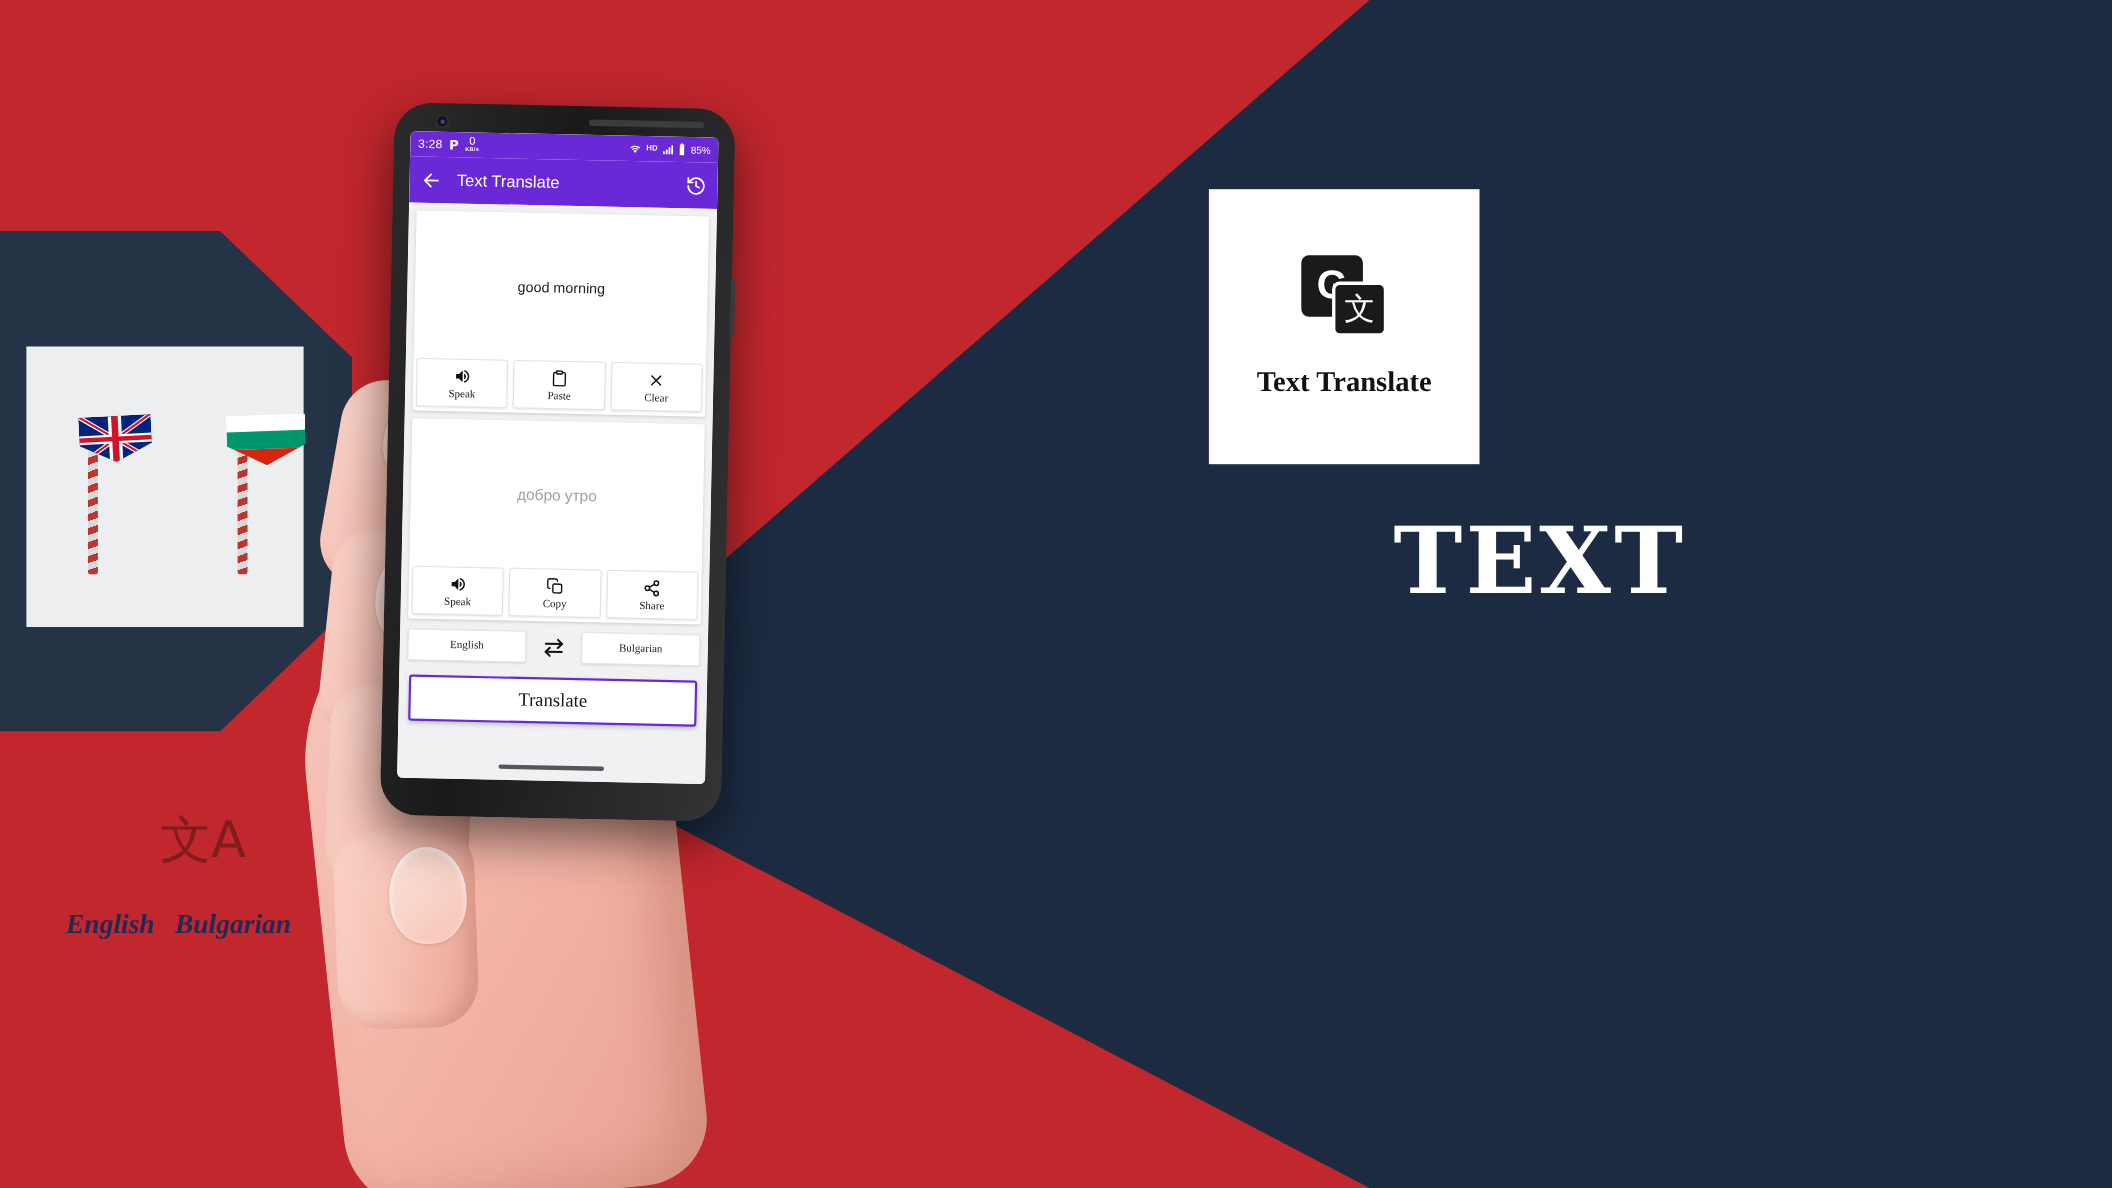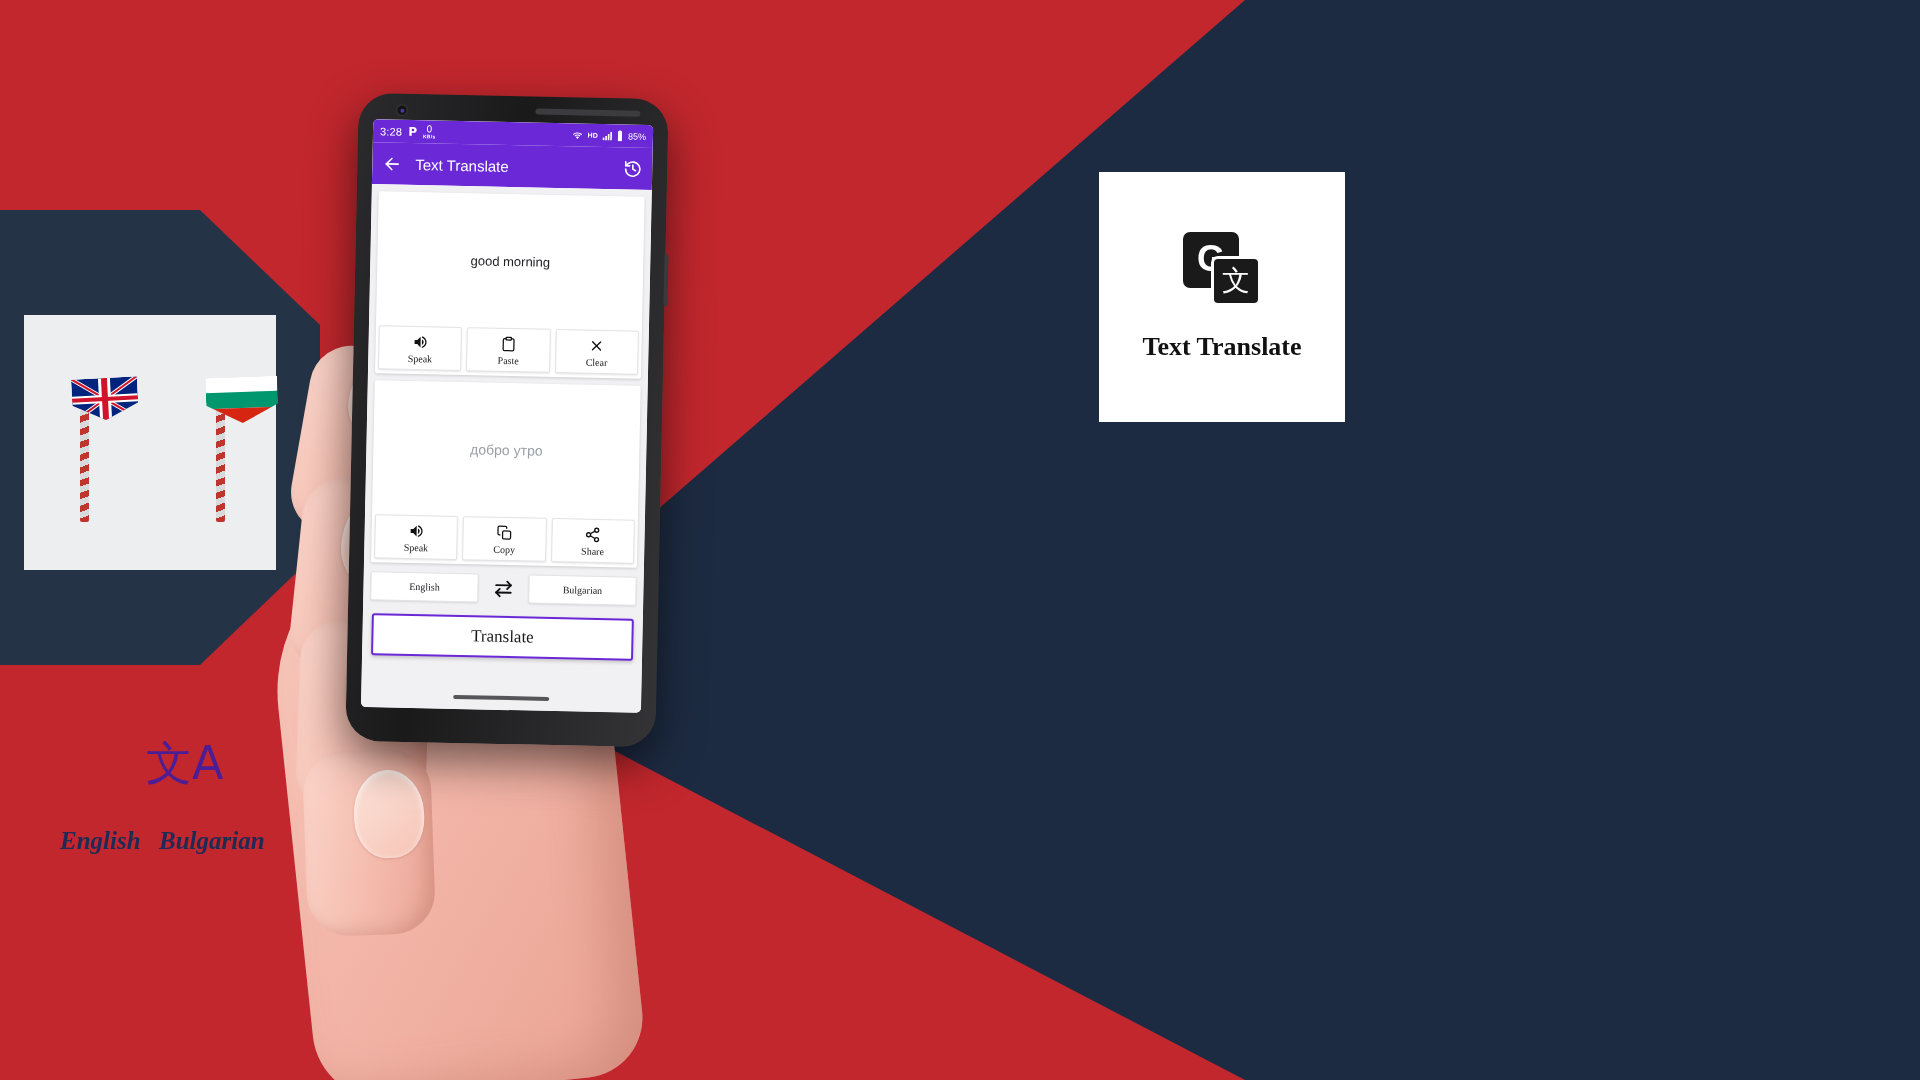--- a/index.html
+++ b/index.html
@@ -67,21 +67,21 @@
     clip-path: polygon(0 0,100% 0,100% 60%,50% 100%,0 60%);
     overflow: hidden; transform: rotate(-2deg);
   }
   .bg-flag span { display:block; height: 33.34%; }
   .bgf-w { background:#ffffff; }
   .bgf-g { background:#00966e; }
   .bgf-r { background:#d62612; }
 
   .trans-glyph {
     position: absolute; left: 122px; top: 425px;
-    font-size: 46px; color: #4c1d95; line-height: 1;
+    font-size: 46px; color: #7f1d1d; line-height: 1;
     font-family: "DejaVu Sans", sans-serif;
   }
   .lang-label {
     position: absolute; font-family: "Liberation Serif", serif;
     font-style: italic; font-weight: 700; font-size: 25px; color: #1d2b55;
   }
 
   
   #hand { position: absolute; left: 250px; top: 330px; width: 520px; height: 760px; }
   .palm {
@@ -472,13 +472,14 @@
       <span>G</span>
     </div>
     <div class="front">
       <span>文</span>
     </div>
   </div>
   <div class="app-icon-label">Text Translate</div>
 </div>
 
 <div id="promo-title">
+  <span class="l1">TEXT</span>
 </div>
 
 </body></html>

